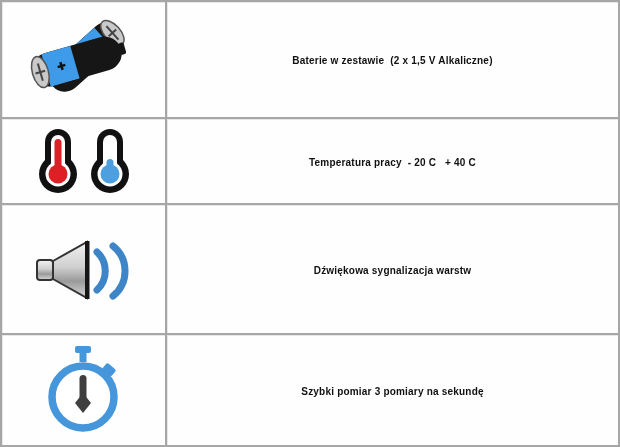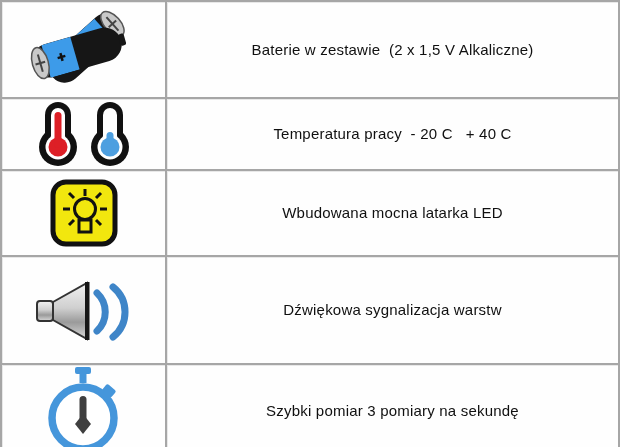--- a/index.html
+++ b/index.html
@@ -15,22 +15,22 @@
   .spec-table td{
     border:2px solid #a6a6a6;
     box-shadow:inset 1px 1px 0 #e8e8e8;
     padding:0;
     background:#fefefe;
     vertical-align:middle;
   }
   td.icon-cell{width:163px;text-align:center;}
   td.text-cell{text-align:center;}
   .spec-text{
-    font-weight:normal;
-    font-size:15px;
+    font-weight:bold;
+    font-size:10px;
     color:#101010;
     white-space:pre;
     letter-spacing:0.2px;
   }
   .row-1{height:97px;}
   .row-2{height:61px;}
   .row-3{height:86px;}
   .row-4{height:108px;}
   .row-5{height:93px;margin-top:12px;}
   svg{display:block;margin:0 auto;}
@@ -98,41 +98,20 @@
             <circle cx="82" cy="48" r="9.5" style="fill:var(--thermo-blue)"></circle>
             <rect x="78.5" y="33" width="7" height="16" rx="3.5" style="fill:var(--thermo-blue)"></rect>
           </g>
         </svg>
       </td>
       <td class="text-cell">
         <span class="spec-text">Temperatura pracy  - 20 C   + 40 C</span>
       </td>
     </tr>
 
-    <tr class="row-3">
-      <td class="icon-cell">
-        <svg width="70" height="70" viewBox="0 0 70 70">
-          <rect x="4" y="4" width="62" height="62" rx="13" style="fill:var(--flash-yellow)" stroke="#111" stroke-width="5"></rect>
-          <circle cx="36" cy="31" r="10.5" fill="none" stroke="#111" stroke-width="3"></circle>
-          <rect x="30" y="42" width="12" height="12" fill="none" stroke="#111" stroke-width="3"></rect>
-          <g stroke="#111" stroke-width="3" stroke-linecap="butt">
-            <line x1="36" y1="11" x2="36" y2="18"></line>
-            <line x1="20" y1="15" x2="25" y2="20"></line>
-            <line x1="52" y1="15" x2="47" y2="20"></line>
-            <line x1="14" y1="31" x2="21" y2="31"></line>
-            <line x1="51" y1="31" x2="58" y2="31"></line>
-            <line x1="20" y1="47" x2="25" y2="42"></line>
-            <line x1="52" y1="47" x2="47" y2="42"></line>
-          </g>
-        </svg>
-      </td>
-      <td class="text-cell">
-        <span class="spec-text">Wbudowana mocna latarka LED</span>
-      </td>
-    </tr>
 
     <tr class="row-4">
       <td class="icon-cell">
         <svg width="110" height="68" viewBox="0 0 110 68">
           <defs>
             <linearGradient id="spk" x1="0" y1="0" x2="0" y2="1">
               <stop offset="0" stop-color="#f2f2f2"></stop>
               <stop offset="0.45" stop-color="#cfcfcf"></stop>
               <stop offset="0.7" stop-color="#9a9a9a"></stop>
               <stop offset="1" stop-color="#d8d8d8"></stop>

